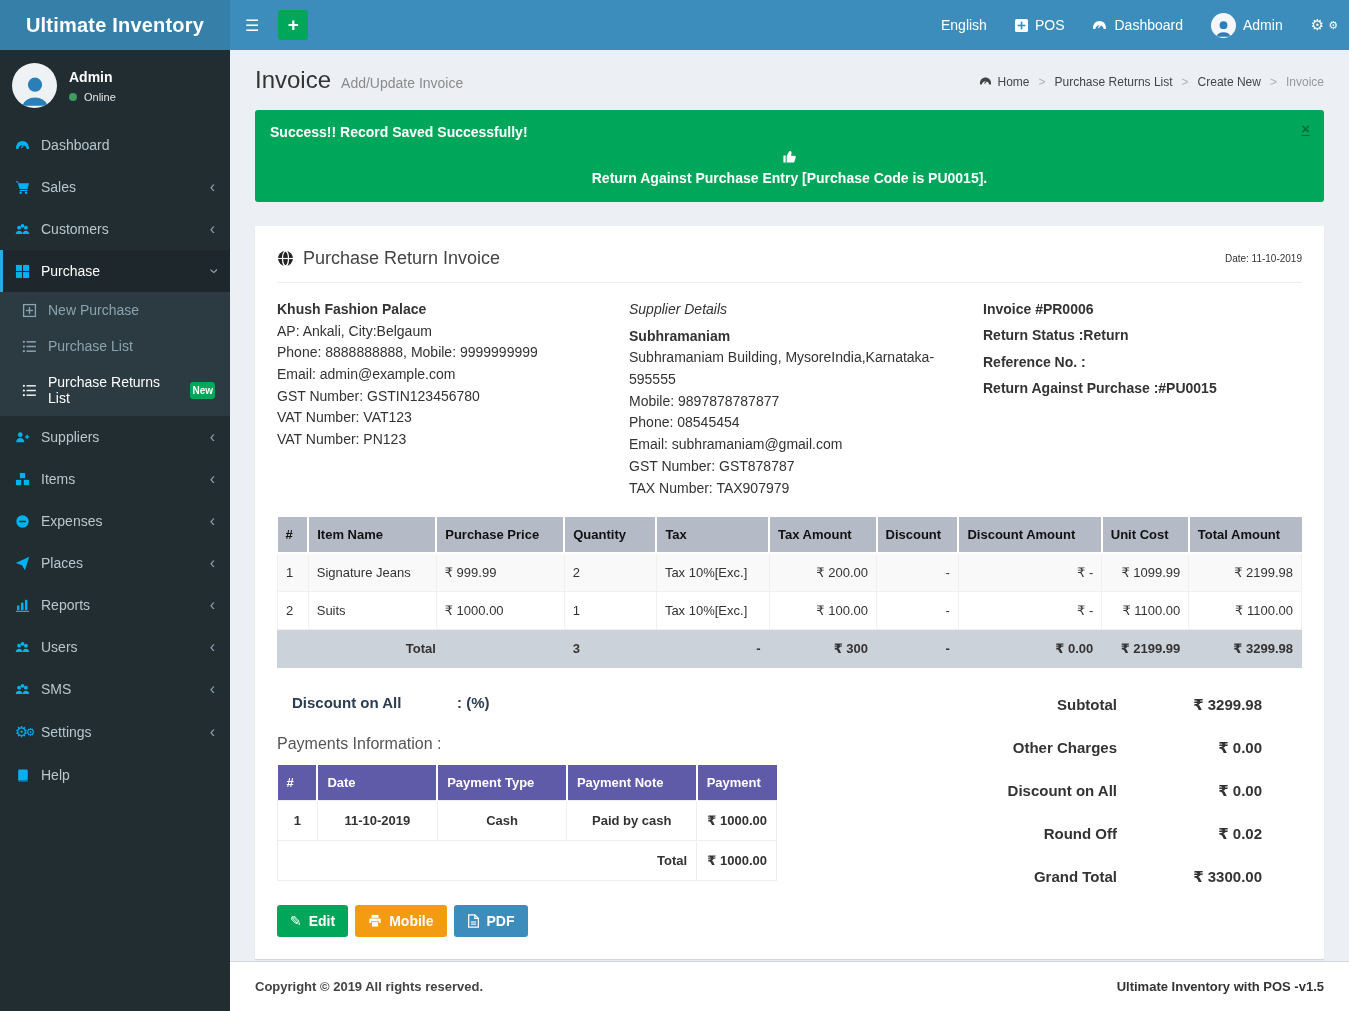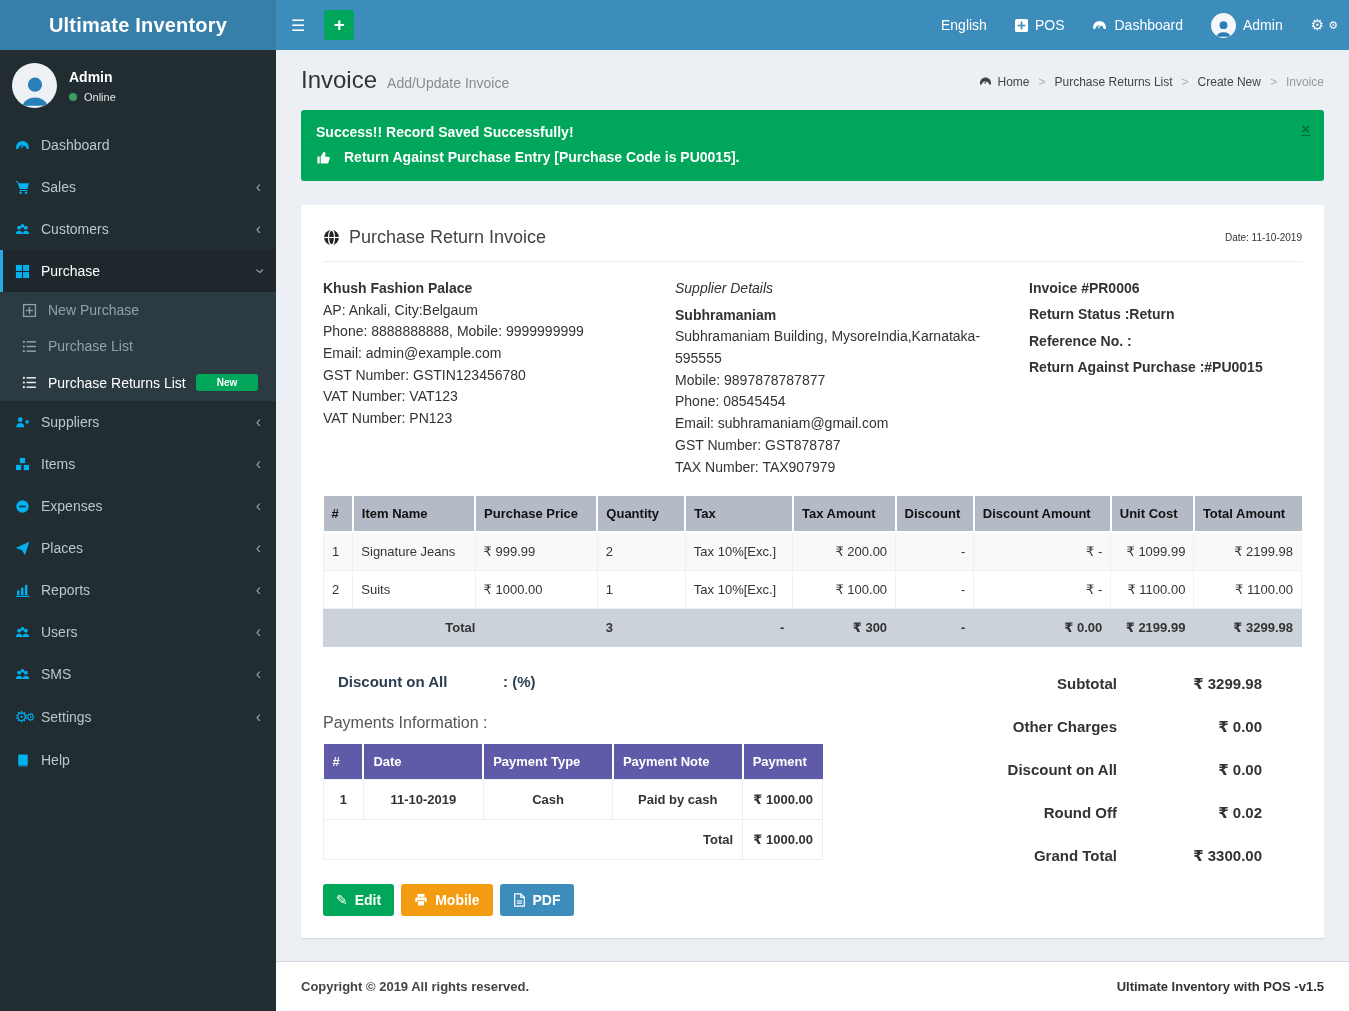--- a/index.html
+++ b/index.html
@@ -5,42 +5,42 @@
   * { box-sizing: border-box; }
   html,body { margin:0; padding:0; }
   body {
     width:1349px; height:1011px; overflow:hidden;
     font-family:"Liberation Sans","DejaVu Sans",sans-serif;
     background:#ecf0f5; color:#333;
   }
   .app { display:flex; width:1349px; height:1011px; }
 
   
-  .sidebar { width:276px; flex-shrink:0; background:#222d32; display:flex; flex-direction:column; }
+  .sidebar { width:230px; flex-shrink:0; background:#222d32; display:flex; flex-direction:column; }
   .logo { height:50px; background:#367fa9; color:#fff; font-size:20px; font-weight:bold;
           display:flex; align-items:center; justify-content:center; cursor:pointer; letter-spacing:.2px;}
   .user-panel { display:flex; align-items:center; padding:13px 12px 10px; }
   .avatar { width:45px; height:45px; border-radius:50%; background:#eef2f5; overflow:hidden;
             display:flex; align-items:flex-end; justify-content:center; flex-shrink:0;}
   .user-info { margin-left:12px; }
   .user-name { color:#fff; font-weight:bold; font-size:14px; }
   .user-status { color:#e6e6e6; font-size:11px; margin-top:6px; display:flex; align-items:center;}
   .dot { width:8px; height:8px; border-radius:50%; background:#3c9d5f; display:inline-block; margin-right:7px;}
   .menu { list-style:none; margin:6px 0 0; padding:0; font-size:14px;}
   .menu-item { display:flex; align-items:center; padding:13px 15px 13px 12px; color:#b8c7ce;
                cursor:pointer; border-left:3px solid transparent; }
   .mi-icon { width:26px; color:#00b1f1; display:inline-flex; align-items:center; flex-shrink:0;}
   svg.si { width:15px; height:15px; fill:currentColor; }
   .chev { margin-left:auto; color:#8aa4af; font-size:16px; line-height:10px;}
   .chev.down { transform:rotate(-90deg); }
   .menu-item.active { background:#1e282c; color:#fff; border-left-color:#29aae1; }
   .submenu { list-style:none; margin:0; padding:0; background:#2c3b41; }
   .submenu .menu-item { padding:10px 15px 10px 22px; color:#8aa4af; border-left:none; }
   .submenu .menu-item.active { color:#fff; background:transparent; }
-  .badge-new { background:#00a65a; color:#fff; font-size:10px; font-weight:bold; padding:3px 21px;
+  .badge-new { background:#00a65a; color:#fff; font-size:10px; font-weight:bold; padding:3px 2px;
                border-radius:3px; margin-left:10px; }
 
   
   .main { flex:1; display:flex; flex-direction:column; background:#ecf0f5; overflow:hidden;}
   .topbar { height:50px; background:#3c8dbc; display:flex; align-items:center; color:#fff; flex-shrink:0;}
   .hamburger { padding:0 15px; height:50px; display:flex; align-items:center; font-size:16px; cursor:pointer;}
   .add-btn { width:30px; height:30px; background:#00a65a; border-radius:3px; color:#fff; font-size:19px;
              font-weight:bold; display:flex; align-items:center; justify-content:center; cursor:pointer; margin-left:4px;}
   .topbar-right { margin-left:auto; display:flex; align-items:center; height:100%; }
   .tb-item { padding:0 14px; height:100%; display:flex; align-items:center; gap:7px; font-size:14px; cursor:pointer;text-align:right;}
@@ -54,21 +54,21 @@
   .page-title { font-size:24px; font-weight:normal; color:#333; margin:0; }
   .page-subtitle { font-size:14px; color:#8a8a8a; margin-left:10px; }
   .breadcrumb { margin-left:auto; font-size:12px; color:#999; display:flex; align-items:center; gap:9px;}
   .bc-link { color:#444; cursor:pointer; display:flex; align-items:center; gap:5px;}
   .bc-sep { color:#b0b0b0; }
   .bc-active { color:#999; }
 
   .alert { margin:8px 25px 16px; background:#00a65a; color:#fff; border-radius:3px;
            padding:14px 15px 16px; position:relative; font-size:14px; }
   .alert .l1 { font-weight:bold; margin-bottom:9px; }
-  .alert .l2 { font-weight:bold; display:flex; align-items:center; gap:13px;}
+  .alert .l2 { font-weight:bold; display:flex; align-items:center; gap:6px;flex-direction:column;}
   .alert-close { position:absolute; right:14px; top:10px; color:rgba(0,60,35,.55); font-weight:bold;
                  font-size:15px; cursor:pointer; text-decoration:underline;}
 
   .box { background:#fff; margin:8px 25px 0; padding:22px; box-shadow:0 1px 1px rgba(0,0,0,.1); flex-shrink:0;}
   .box-header { display:flex; align-items:center; padding-bottom:13px; border-bottom:1px solid #eee; }
   .globe { color:#222; display:inline-flex; }
   .box-title { font-size:18px; color:#444; margin-left:9px; }
   .inv-date { margin-left:auto; font-size:10px; color:#333; }
 
   .info-cols { display:flex; margin-top:16px; font-size:14px; color:#333; line-height:1.55;}

